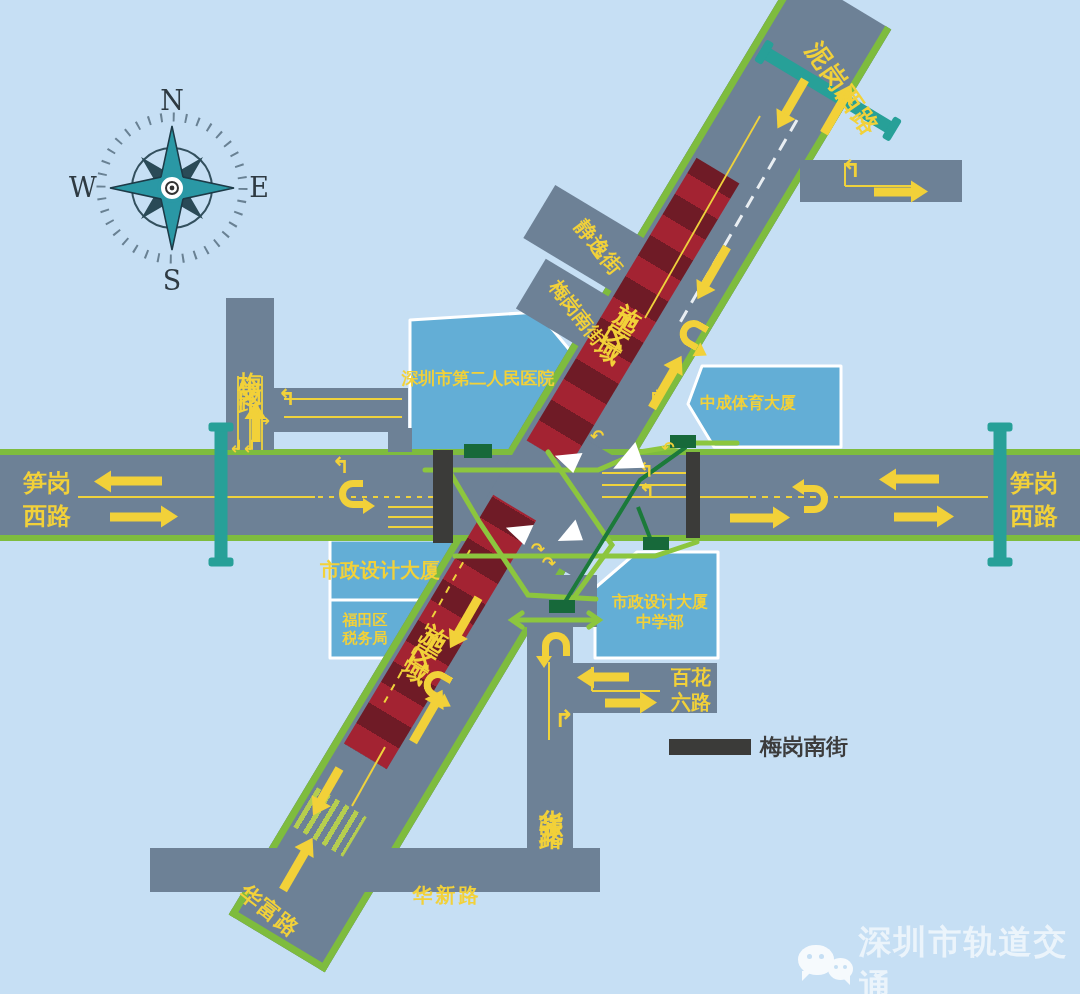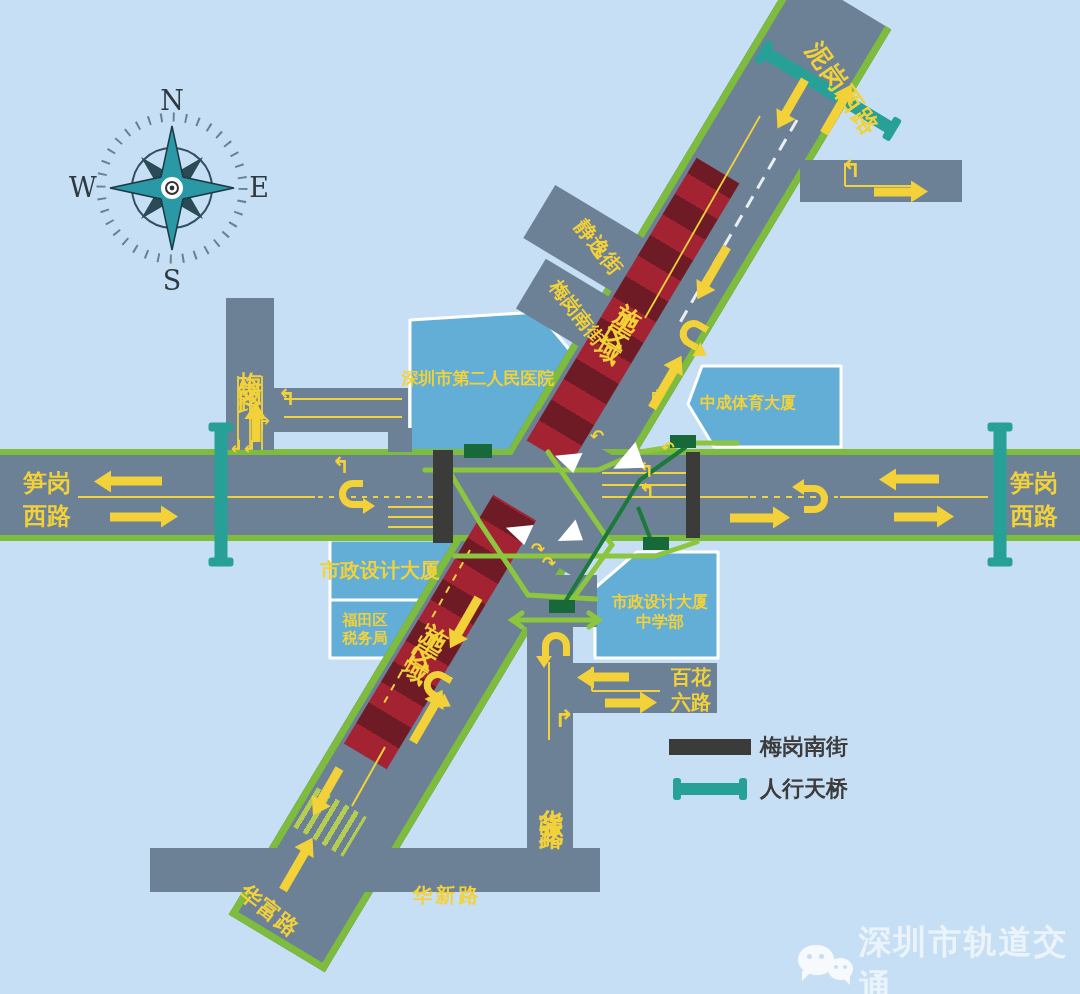--- a/index.html
+++ b/index.html
@@ -242,26 +242,20 @@
   <div class="lbl" style="left:660px;top:602px;font-size:16px;">市政设计大厦</div>
   <div class="lbl" style="left:660px;top:622px;font-size:16px;">中学部</div>
 
   <div class="legend">
     <div class="lrow">
       <div class="lic">
           <div class="lic-pass"></div>
         </div>
       <div class="ltx">梅岗南街</div>
     </div>
-    <div class="lrow">
-      <div class="lic">
-          <div class="lic-bridge"></div>
-        </div>
-      <div class="ltx">人行天桥</div>
-    </div>
   </div>
 
   <div class="wmark">
     <div class="wicon">
       <div class="b1"></div>
       <div class="eye" style="left:9px;top:13px;"></div>
       <div class="eye" style="left:21px;top:13px;"></div>
       <div class="b2"></div>
       <div class="eye" style="left:36px;top:24px;width:4px;height:4px;"></div>
       <div class="eye" style="left:45px;top:24px;width:4px;height:4px;"></div>

